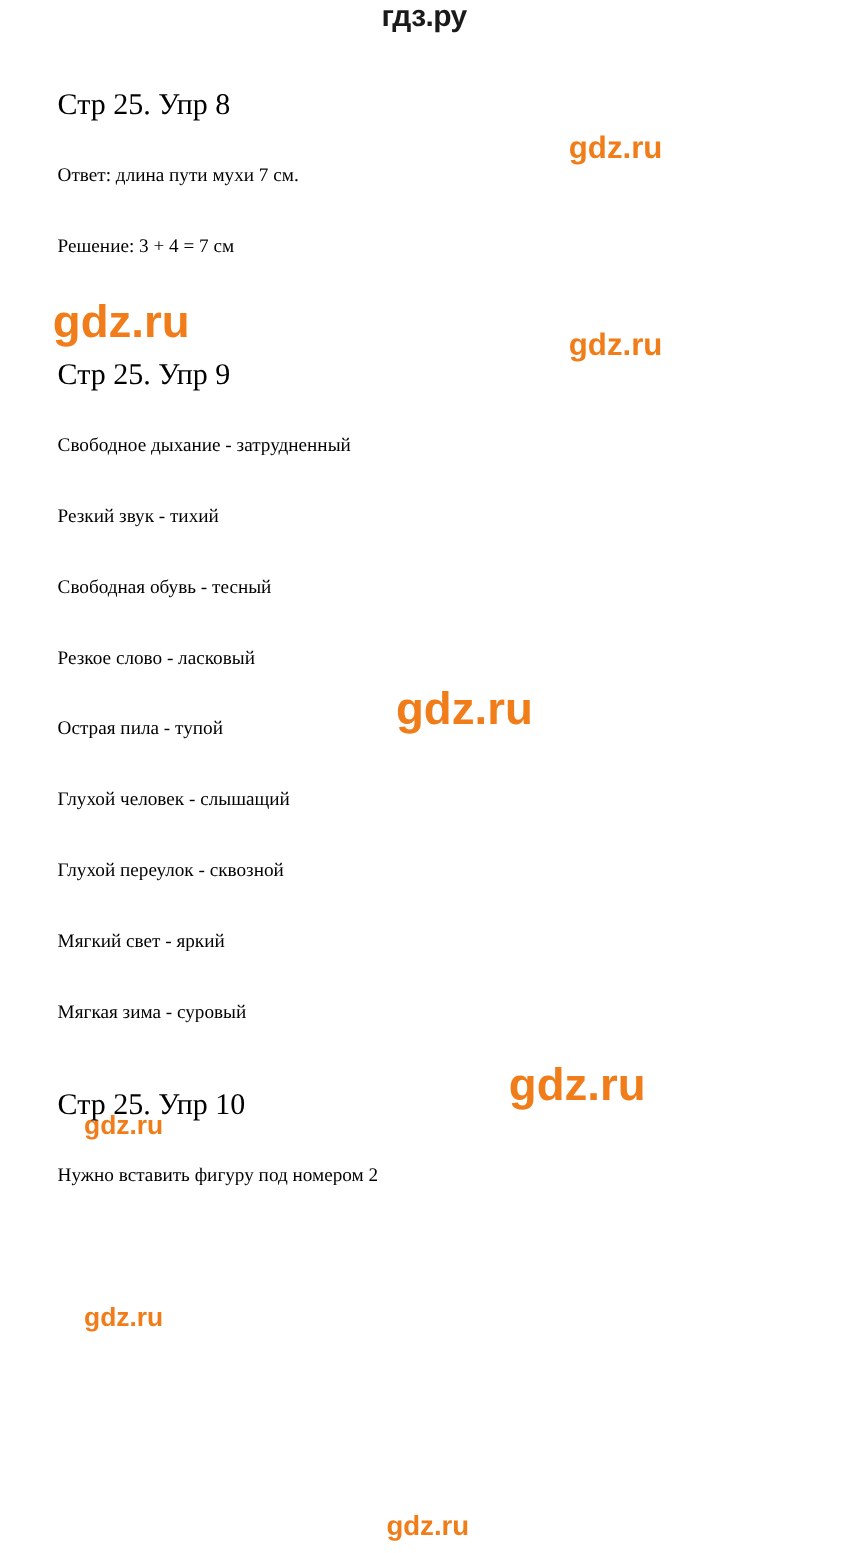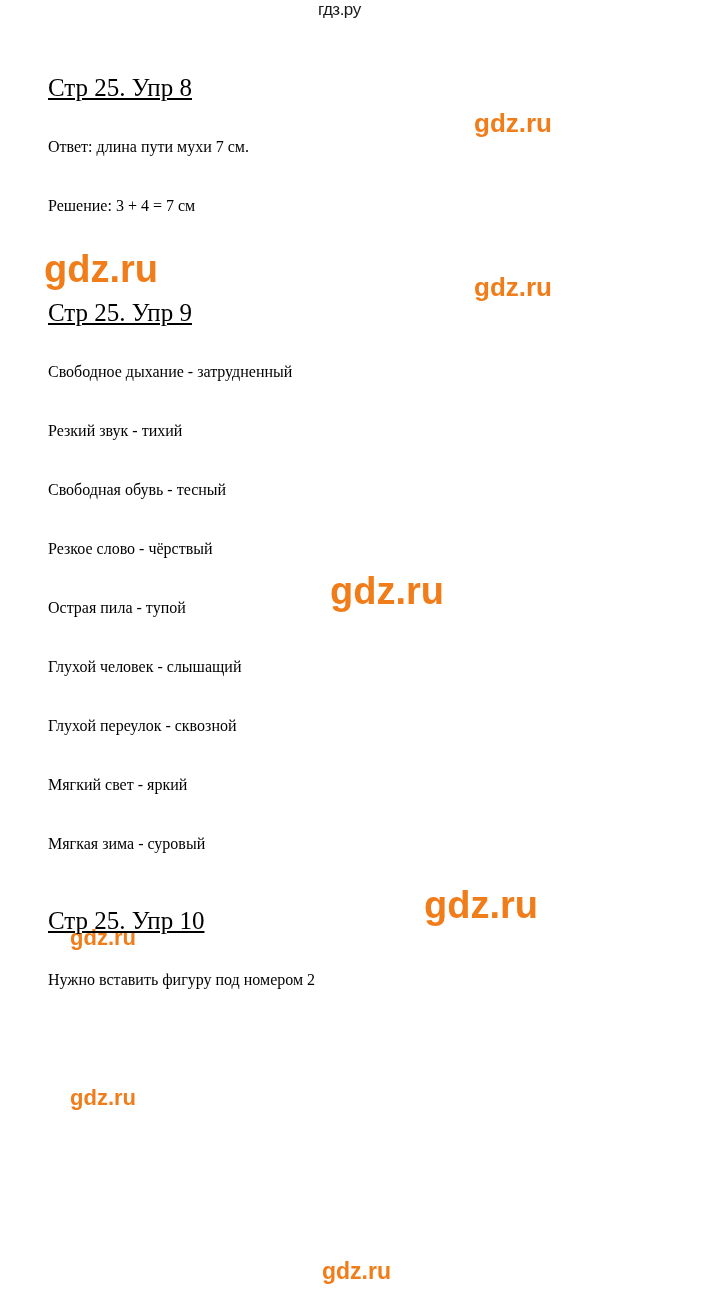--- a/index.html
+++ b/index.html
@@ -15,22 +15,22 @@
     color: #000000;
     overflow: hidden;
   }
 
   
   .site-logo {
     position: absolute;
     top: 0px;
     left: 318px;
     font-family: "Liberation Sans", sans-serif;
-    font-weight: normal;
-    font-size: 17px;
+    font-weight: bold;
+    font-size: 25px;
     letter-spacing: -0.5px;
     color: #1a1a1a;
   }
 
   
   .wm {
     position: absolute;
     font-family: "Liberation Sans", sans-serif;
     font-weight: bold;
     color: #f07d1a;
@@ -47,21 +47,20 @@
   }
   .line {
     font-size: 16px;
     line-height: 59px;
     white-space: nowrap;
   }
   .heading {
     font-size: 25px;
     line-height: 59px;
     white-space: nowrap;
-    text-decoration: underline;
   }
   .gap-sm { height: 18px; }
   .gap-md { height: 48px; }
 
   
   .bottom-logo {
     position: absolute;
     left: 322px;
     top: 1258px;
     font-family: "Liberation Sans", sans-serif;
@@ -88,21 +87,21 @@
   <div class="heading">Стр 25. Упр 8</div>
   <div class="line">Ответ: длина пути мухи 7 см.</div>
   <div class="line">Решение: 3 + 4 = 7 см</div>
 
   <div class="gap-md"></div>
 
   <div class="heading">Стр 25. Упр 9</div>
   <div class="line">Свободное дыхание - затрудненный</div>
   <div class="line">Резкий звук - тихий</div>
   <div class="line">Свободная обувь - тесный</div>
-  <div class="line">Резкое слово - чёрствый</div>
+  <div class="line">Резкое слово - ласковый</div>
   <div class="line">Острая пила - тупой</div>
   <div class="line">Глухой человек - слышащий</div>
   <div class="line">Глухой переулок - сквозной</div>
   <div class="line">Мягкий свет - яркий</div>
   <div class="line">Мягкая зима - суровый</div>
 
   <div class="gap-sm"></div>
 
   <div class="heading">Стр 25. Упр 10</div>
   <div class="line">Нужно вставить фигуру под номером 2</div>

